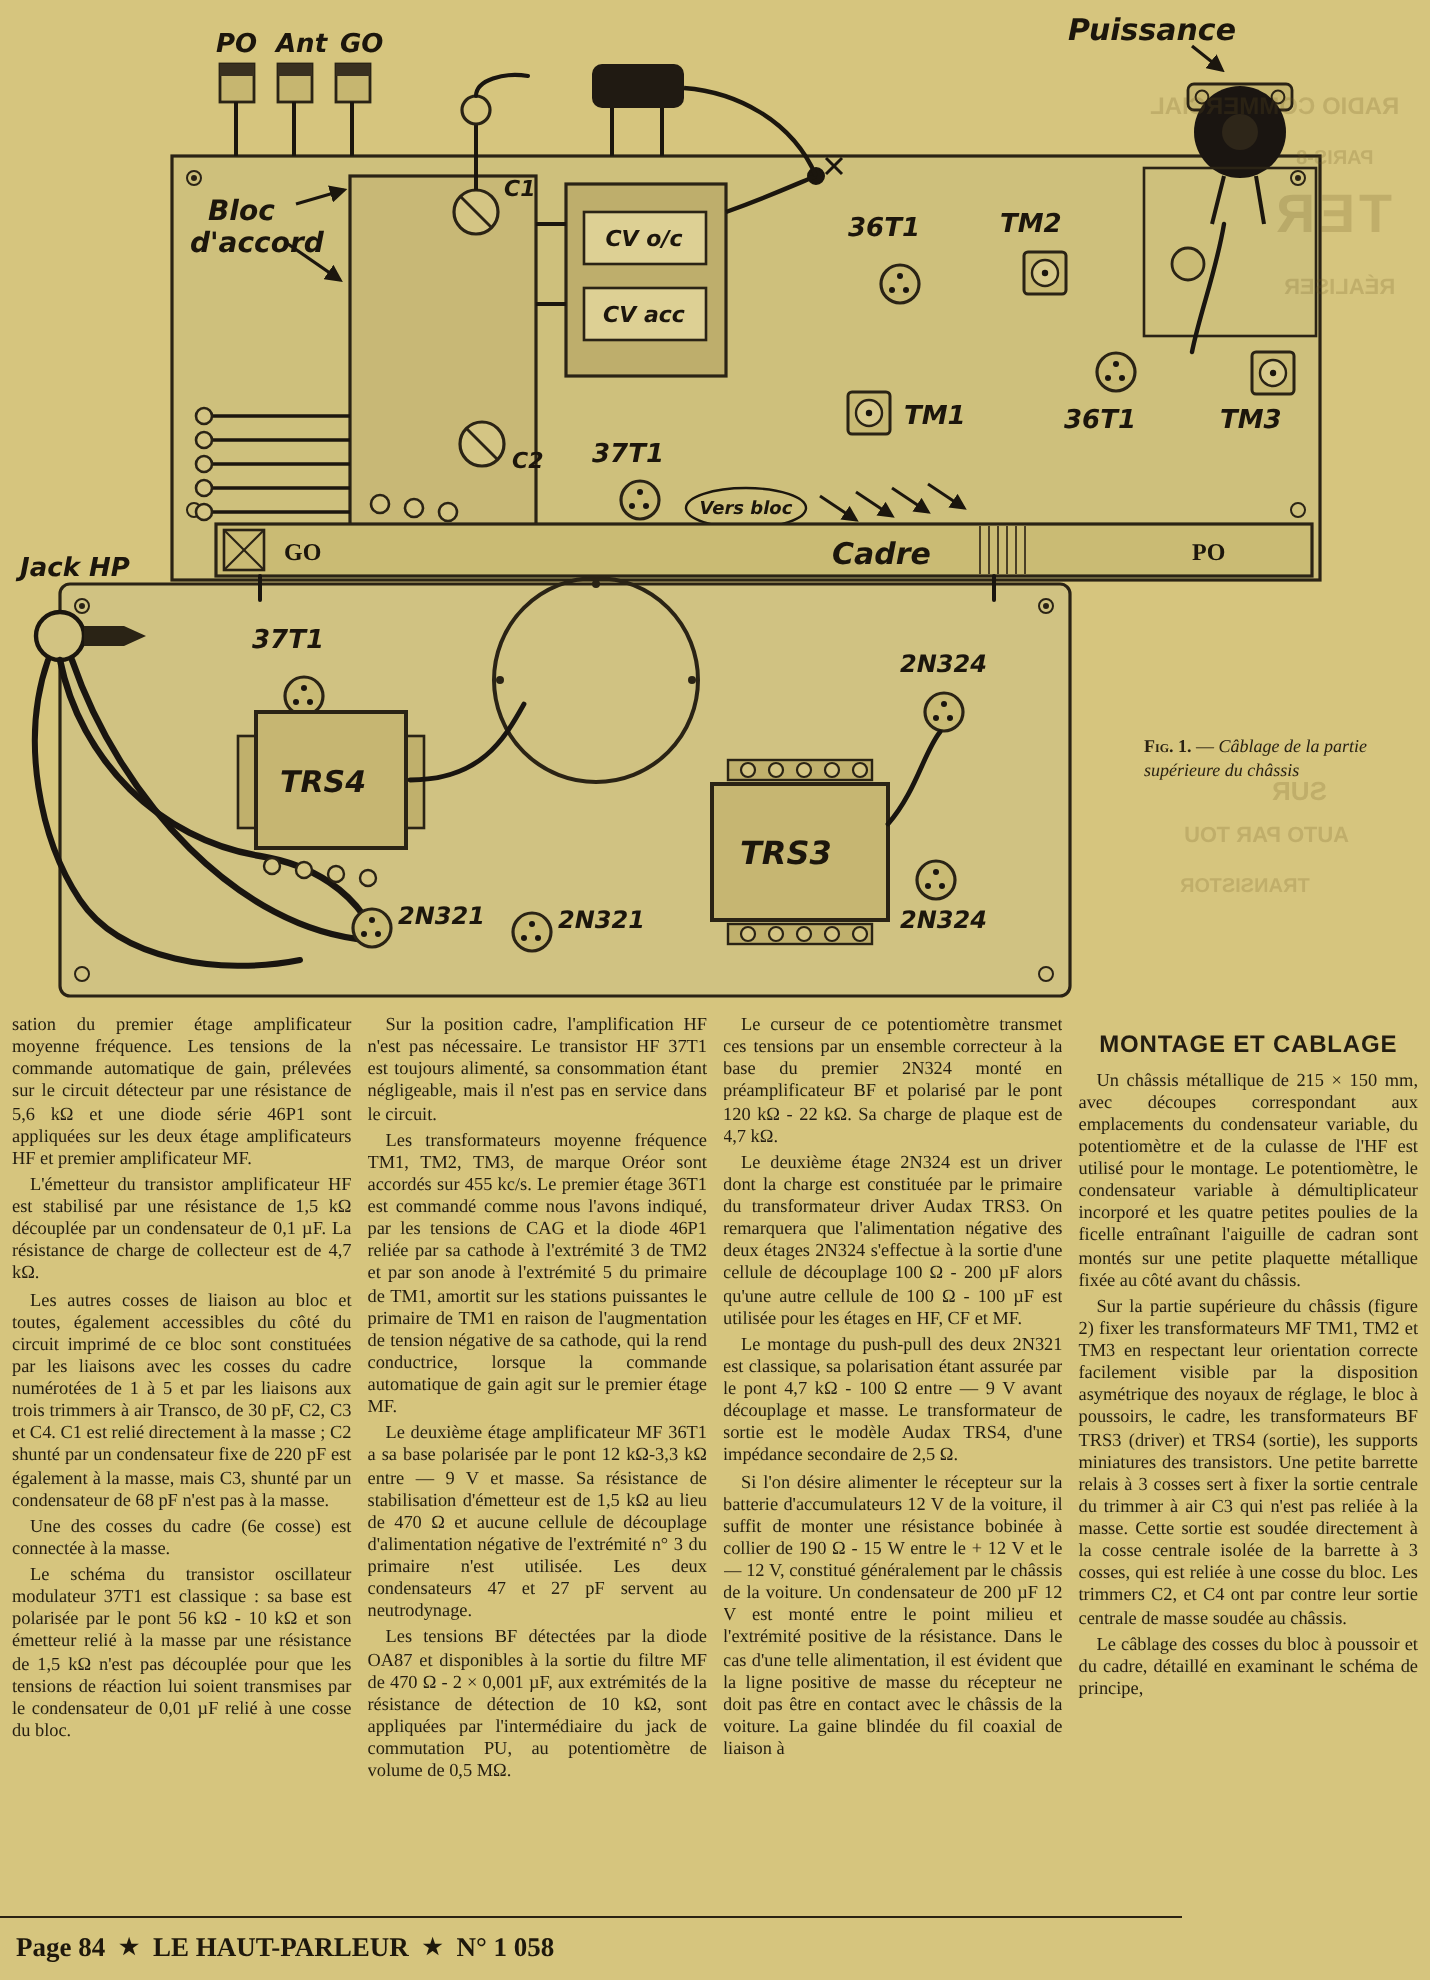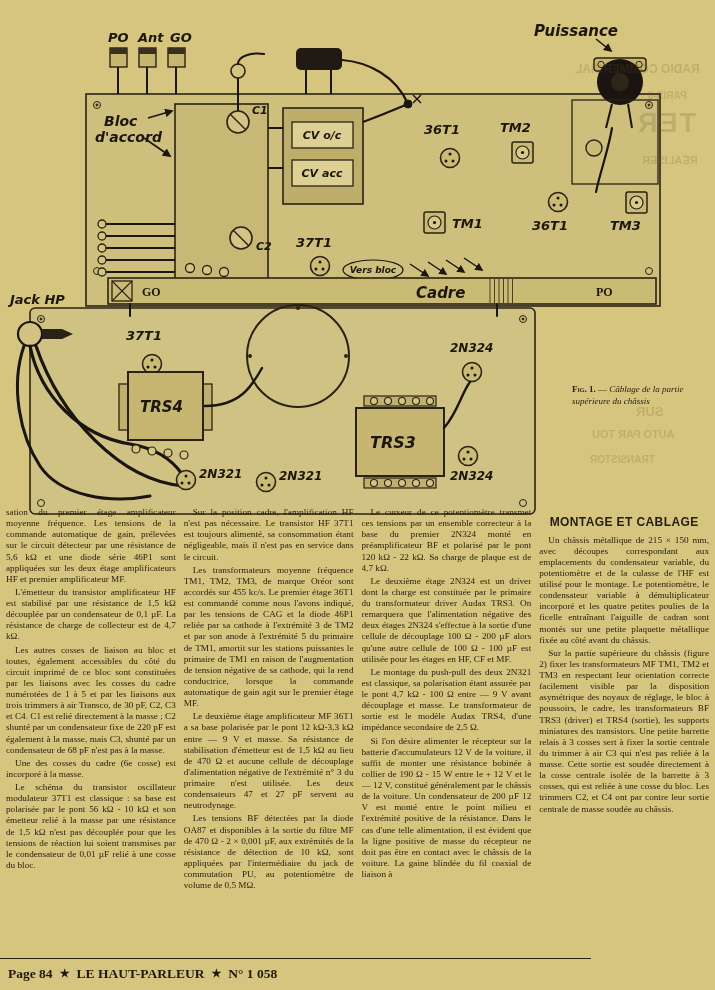--- a/index.html
+++ b/index.html
@@ -4,21 +4,21 @@
 <style>
   * { margin:0; padding:0; box-sizing:border-box; }
   html,body { width:715px; height:990px; }
   body {
     background:#d6c57e;
     font-family:"Liberation Serif", serif;
     color:#241d10;
     position:relative;
     overflow:hidden;
   }
-  .figure-area { position:absolute; top:16px; left:0; width:599px; height:503px; }
+  .figure-area { position:absolute; top:0; left:0; width:599px; height:503px; }
   svg { display:block; }
   svg text { font-family:"DejaVu Sans", sans-serif; fill:#1c160c; }
   .hand { font-weight:bold; font-style:italic; }
   .print { font-family:"Liberation Serif", serif; font-weight:bold; }
 
   .fig-caption {
     position:absolute; left:572px; top:368px; width:126px;
     font-size:9px; font-style:italic; line-height:1.3; color:#2a2212;
     text-align:left;
   }
@@ -370,37 +370,38 @@
   <div class="bleed b5">SUR</div>
   <div class="bleed b6">AUTO PAR TOU</div>
   <div class="bleed b7">TRANSISTOR</div>
 </div>
 
 <div class="columns">
   <div class="col">
       <p class="noindent">sation du premier étage amplificateur moyenne fréquence. Les tensions de la commande automatique de gain, prélevées sur le circuit détecteur par une résistance de 5,6 kΩ et une diode série 46P1 sont appliquées sur les deux étage amplificateurs HF et premier amplificateur MF.</p>
       <p class="">L'émetteur du transistor amplificateur HF est stabilisé par une résistance de 1,5 kΩ découplée par un condensateur de 0,1 µF. La résistance de charge de collecteur est de 4,7 kΩ.</p>
       <p class="">Les autres cosses de liaison au bloc et toutes, également accessibles du côté du circuit imprimé de ce bloc sont constituées par les liaisons avec les cosses du cadre numérotées de 1 à 5 et par les liaisons aux trois trimmers à air Transco, de 30 pF, C2, C3 et C4. C1 est relié directement à la masse ; C2 shunté par un condensateur fixe de 220 pF est également à la masse, mais C3, shunté par un condensateur de 68 pF n'est pas à la masse.</p>
-      <p class="">Une des cosses du cadre (6e cosse) est incorporé à la masse.</p>
+      <p class="">Une des cosses du cadre (6e cosse) est connectée à la masse.</p>
       <p class="">Le schéma du transistor oscillateur modulateur 37T1 est classique : sa base est polarisée par le pont 56 kΩ - 10 kΩ et son émetteur relié à la masse par une résistance de 1,5 kΩ n'est pas découplée pour que les tensions de réaction lui soient transmises par le condensateur de 0,01 µF relié à une cosse du bloc.</p>
     </div>
   <div class="col">
       <p class="">Sur la position cadre, l'amplification HF n'est pas nécessaire. Le transistor HF 37T1 est toujours alimenté, sa consommation étant négligeable, mais il n'est pas en service dans le circuit.</p>
       <p class="">Les transformateurs moyenne fréquence TM1, TM2, TM3, de marque Oréor sont accordés sur 455 kc/s. Le premier étage 36T1 est commandé comme nous l'avons indiqué, par les tensions de CAG et la diode 46P1 reliée par sa cathode à l'extrémité 3 de TM2 et par son anode à l'extrémité 5 du primaire de TM1, amortit sur les stations puissantes le primaire de TM1 en raison de l'augmentation de tension négative de sa cathode, qui la rend conductrice, lorsque la commande automatique de gain agit sur le premier étage MF.</p>
       <p class="">Le deuxième étage amplificateur MF 36T1 a sa base polarisée par le pont 12 kΩ-3,3 kΩ entre — 9 V et masse. Sa résistance de stabilisation d'émetteur est de 1,5 kΩ au lieu de 470 Ω et aucune cellule de découplage d'alimentation négative de l'extrémité n° 3 du primaire n'est utilisée. Les deux condensateurs 47 et 27 pF servent au neutrodynage.</p>
       <p class="">Les tensions BF détectées par la diode OA87 et disponibles à la sortie du filtre MF de 470 Ω - 2 × 0,001 µF, aux extrémités de la résistance de détection de 10 kΩ, sont appliquées par l'intermédiaire du jack de commutation PU, au potentiomètre de volume de 0,5 MΩ.</p>
     </div>
   <div class="col">
       <p class="">Le curseur de ce potentiomètre transmet ces tensions par un ensemble correcteur à la base du premier 2N324 monté en préamplificateur BF et polarisé par le pont 120 kΩ - 22 kΩ. Sa charge de plaque est de 4,7 kΩ.</p>
       <p class="">Le deuxième étage 2N324 est un driver dont la charge est constituée par le primaire du transformateur driver Audax TRS3. On remarquera que l'alimentation négative des deux étages 2N324 s'effectue à la sortie d'une cellule de découplage 100 Ω - 200 µF alors qu'une autre cellule de 100 Ω - 100 µF est utilisée pour les étages en HF, CF et MF.</p>
       <p class="">Le montage du push-pull des deux 2N321 est classique, sa polarisation étant assurée par le pont 4,7 kΩ - 100 Ω entre — 9 V avant découplage et masse. Le transformateur de sortie est le modèle Audax TRS4, d'une impédance secondaire de 2,5 Ω.</p>
       <p class="">Si l'on désire alimenter le récepteur sur la batterie d'accumulateurs 12 V de la voiture, il suffit de monter une résistance bobinée à collier de 190 Ω - 15 W entre le + 12 V et le — 12 V, constitué généralement par le châssis de la voiture. Un condensateur de 200 µF 12 V est monté entre le point milieu et l'extrémité positive de la résistance. Dans le cas d'une telle alimentation, il est évident que la ligne positive de masse du récepteur ne doit pas être en contact avec le châssis de la voiture. La gaine blindée du fil coaxial de liaison à</p>
     </div>
   <div class="col">
       <p class="heading">MONTAGE ET CABLAGE</p>
       <p class="">Un châssis métallique de 215 × 150 mm, avec découpes correspondant aux emplacements du condensateur variable, du potentiomètre et de la culasse de l'HF est utilisé pour le montage. Le potentiomètre, le condensateur variable à démultiplicateur incorporé et les quatre petites poulies de la ficelle entraînant l'aiguille de cadran sont montés sur une petite plaquette métallique fixée au côté avant du châssis.</p>
       <p class="">Sur la partie supérieure du châssis (figure 2) fixer les transformateurs MF TM1, TM2 et TM3 en respectant leur orientation correcte facilement visible par la disposition asymétrique des noyaux de réglage, le bloc à poussoirs, le cadre, les transformateurs BF TRS3 (driver) et TRS4 (sortie), les supports miniatures des transistors. Une petite barrette relais à 3 cosses sert à fixer la sortie centrale du trimmer à air C3 qui n'est pas reliée à la masse. Cette sortie est soudée directement à la cosse centrale isolée de la barrette à 3 cosses, qui est reliée à une cosse du bloc. Les trimmers C2, et C4 ont par contre leur sortie centrale de masse soudée au châssis.</p>
+      <p class="">Le câblage des cosses du bloc à poussoir et du cadre, détaillé en examinant le schéma de principe,</p>
     </div>
 </div>
 
 <div class="footer">
   <span>Page 84</span><span class="star">★</span><span>LE HAUT-PARLEUR</span><span class="star">★</span><span>N° 1 058</span>
 </div>
 
 </body></html>

